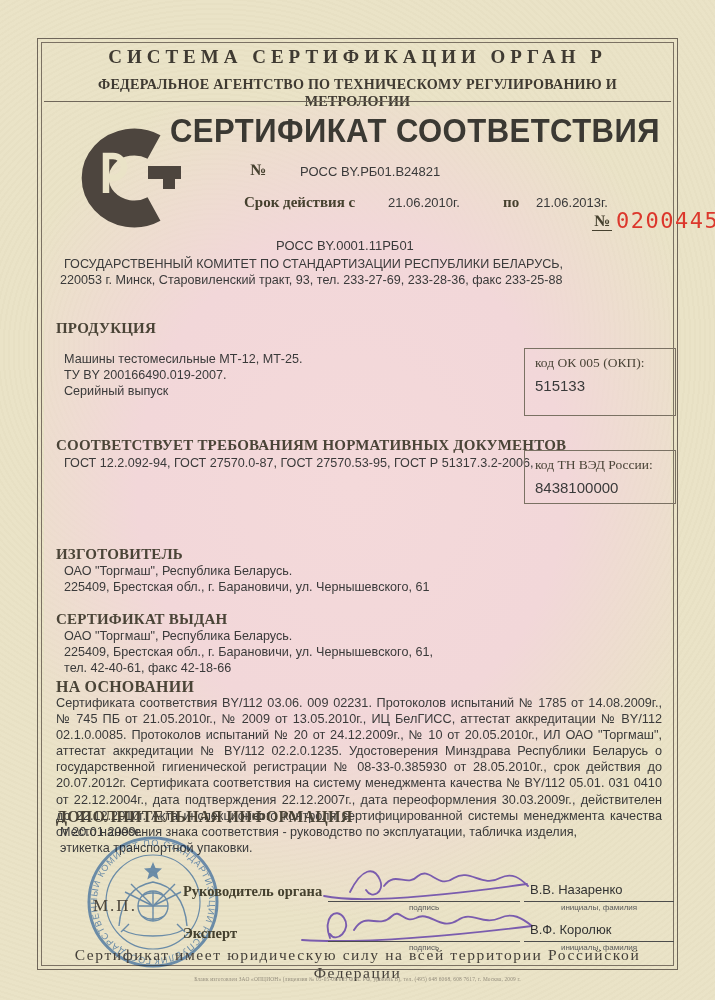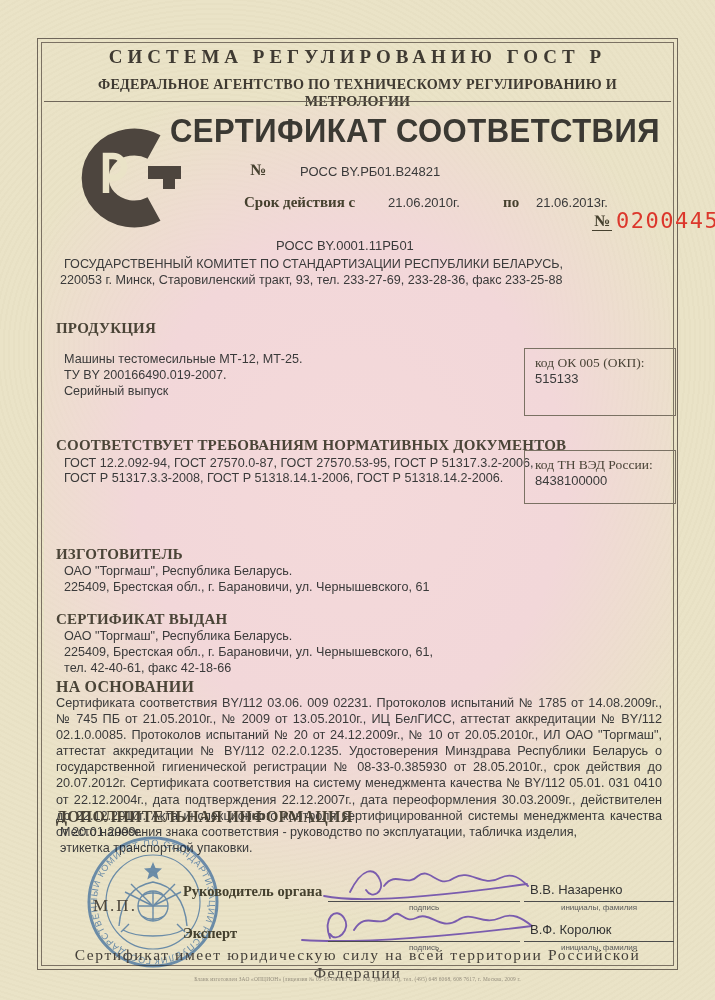--- a/index.html
+++ b/index.html
@@ -27,21 +27,21 @@
   .reg-no-value{left:300px;top:164px;font-size:13px;}
   .validity-label{left:244px;top:194px;font-weight:bold;font-size:15px;color:#46412f;}
   .valid-from{left:388px;top:195px;font-size:13px;}
   .po-label{left:503px;top:194px;font-weight:bold;font-size:15px;color:#46412f;}
   .valid-to{left:536px;top:195px;font-size:13px;}
   .serial-label{left:592px;top:212px;font-weight:bold;font-size:16px;color:#46412f;border-bottom:1px solid #46412f;padding:0 2px;}
   .serial-value{left:616px;top:208px;font-family:"DejaVu Sans Mono",monospace;font-size:22px;
                 letter-spacing:1.5px;color:#dc372c;}
   .code-box{border:1px solid #7a7163;padding:6px 8px 4px 10px;}
   .code-box .cl{font-size:13.5px;color:#4a4437;}
-  .code-box .cv{font-family:"Liberation Sans",sans-serif;font-size:13px;color:#3a3a3a;}
+  .code-box .cv{font-family:"Liberation Sans",sans-serif;font-size:15px;color:#3a3a3a;margin-top:6px;}
   .sig-role{font-weight:bold;font-size:14.5px;color:#44402e;}
   .sig-line{border-top:1px solid #4c4c4c;height:0;}
   .sig-sub{font-family:"Liberation Sans",sans-serif;font-size:8px;color:#5a5a5a;text-align:center;}
   .sig-name{font-family:"Liberation Sans",sans-serif;font-size:13px;color:#333;}
   .legal{top:946px;font-size:15.5px;font-weight:normal;letter-spacing:1.6px;color:#45403a;}
   .fine{top:976px;font-size:6px;color:#938c7c;letter-spacing:.2px;transform:scale(.9);}
   .mp{left:93px;top:896px;font-size:17px;letter-spacing:2px;color:#4c463b;}
   .stamp{left:85px;top:834px;mix-blend-mode:multiply;opacity:.85;}
   .handwriting{position:absolute;pointer-events:none;}
 </style>
@@ -49,21 +49,21 @@
 <body>
 
 <div class="page">
 
   <div class="pink"></div>
 
   <div class="frame-outer">
     <div class="frame-inner"></div>
   </div>
 
-  <div class="abs ctr h-system">СИСТЕМА РЕГУЛИРОВАНИЮ ГОСТ Р</div>
+  <div class="abs ctr h-system">СИСТЕМА СЕРТИФИКАЦИИ ОРГАН Р</div>
   <div class="abs ctr h-agency">ФЕДЕРАЛЬНОЕ АГЕНТСТВО ПО ТЕХНИЧЕСКОМУ РЕГУЛИРОВАНИЮ И МЕТРОЛОГИИ</div>
   <div class="abs h-rule"></div>
   <div class="abs h-title">СЕРТИФИКАТ СООТВЕТСТВИЯ</div>
 
   <svg class="abs" style="left:62px;top:126px;" width="122" height="104" viewBox="0 0 122 104">
     <path d="M92 21 A39 36 0 1 0 92 83" fill="none" stroke="#4d453e" stroke-width="27"></path>
     <path d="M44 67 V30 h7 a11 11 0 0 1 0 22 h-7" fill="none" stroke="#eae3c7" stroke-width="6.5"></path>
     <rect x="86" y="40" width="33" height="13" fill="#4d453e"></rect>
     <rect x="101" y="53" width="12" height="10" fill="#4d453e"></rect>
   </svg>
@@ -85,21 +85,20 @@
   <div class="abs body-txt" style="left:64px;top:352px;">Машины тестомесильные МТ-12, МТ-25.</div>
   <div class="abs body-txt" style="left:64px;top:368px;">ТУ BY 200166490.019-2007.</div>
   <div class="abs body-txt" style="left:64px;top:384px;">Серийный выпуск</div>
   <div class="abs code-box" style="left:524px;top:348px;width:132px;height:56px;">
     <div class="cl">код ОК 005 (ОКП):</div>
     <div class="cv">515133</div>
   </div>
 
   <div class="abs lbl" style="left:56px;top:437px;">СООТВЕТСТВУЕТ ТРЕБОВАНИЯМ НОРМАТИВНЫХ ДОКУМЕНТОВ</div>
   <div class="abs body-txt" style="left:64px;top:456px;">ГОСТ 12.2.092-94, ГОСТ 27570.0-87, ГОСТ 27570.53-95, ГОСТ Р 51317.3.2-2006,</div>
-  <div class="abs body-txt" style="left:64px;top:471px;">ГОСТ Р 51317.3.3-2008, ГОСТ Р 51318.14.1-2006, ГОСТ Р 51318.14.2-2006.</div>
   <div class="abs code-box" style="left:524px;top:450px;width:132px;height:42px;">
     <div class="cl">код ТН ВЭД России:</div>
     <div class="cv">8438100000</div>
   </div>
 
   <div class="abs lbl" style="left:56px;top:546px;">ИЗГОТОВИТЕЛЬ</div>
   <div class="abs body-txt" style="left:64px;top:564px;">ОАО "Торгмаш", Республика Беларусь.</div>
   <div class="abs body-txt" style="left:64px;top:580px;">225409, Брестская обл., г. Барановичи, ул. Чернышевского, 61</div>
 
   <div class="abs lbl" style="left:56px;top:611px;">СЕРТИФИКАТ ВЫДАН</div>

